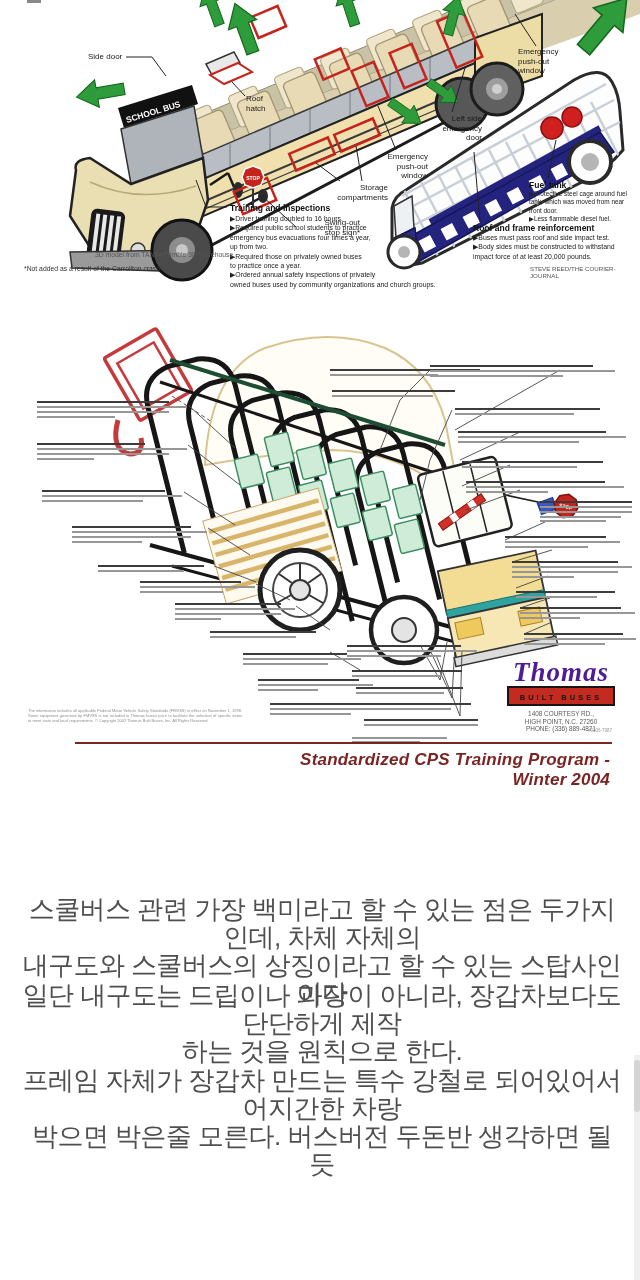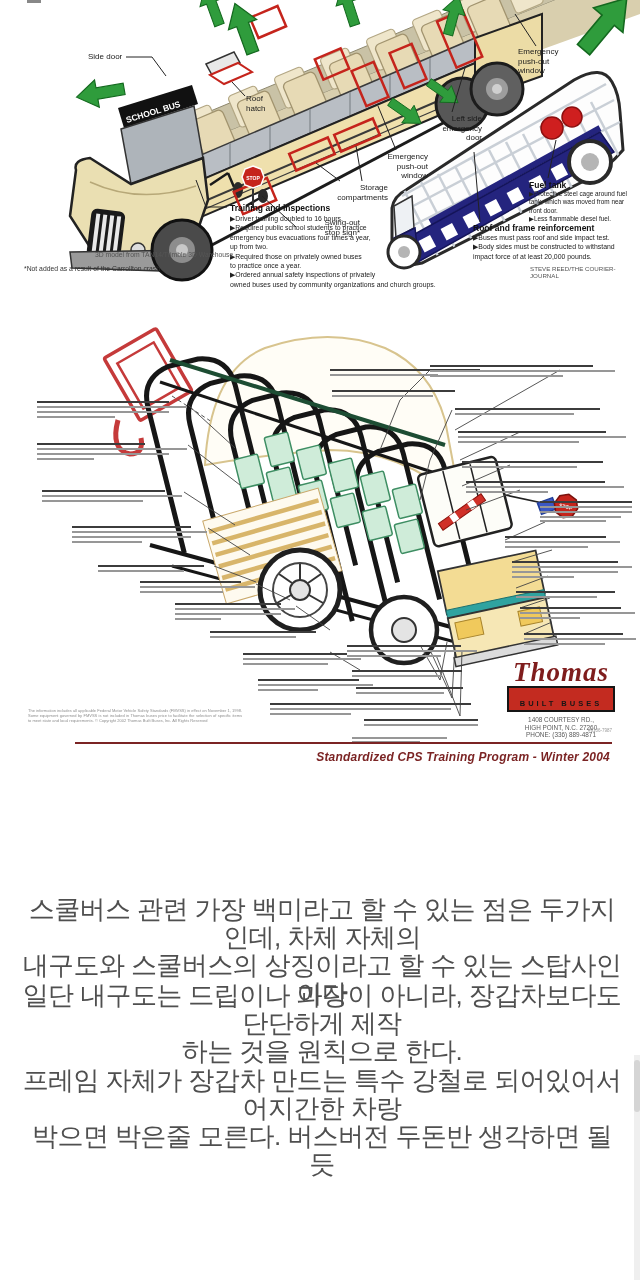--- a/index.html
+++ b/index.html
@@ -15,29 +15,29 @@
   .credit{position:absolute;font-size:6.8px;color:#555;}
   
   .fmvss-heading{position:absolute;text-align:center;color:#646464;font-size:13.5px;
                  line-height:16px;letter-spacing:.4px;white-space:pre-line;}
   .fineprint{position:absolute;font-size:4px;line-height:5.2px;color:#8e8e8e;text-align:justify;}
   .spec{position:absolute;}
   .spec b{display:block;height:2px;background:#979797;margin:2.6px 0;}
   .spec b.h{height:2.6px;background:#3c3c3c;margin-bottom:3.2px;}
   .w1{width:100%}.w2{width:88%}.w3{width:72%}.w4{width:52%}.w5{width:38%}
   .logo-name{font-family:"Liberation Serif",serif;font-style:italic;font-weight:bold;
-             font-size:27px;line-height:26px;color:#7f1d1d;letter-spacing:1px;}
+             font-size:27px;line-height:26px;color:#4c1d95;letter-spacing:1px;}
   .logo-banner{margin:1px auto 0;width:104px;background:#c32b20;border:2px solid #151515;
                color:#161616;font-size:7.5px;font-weight:bold;letter-spacing:3px;
-               padding:11px 0 2px;text-align:center;}
+               padding:5px 0 2px;text-align:center;}
   .logo-addr{margin-top:4px;font-size:6.4px;line-height:7.6px;color:#5a5a5a;white-space:pre-line;text-align:center;}
   .part-code{position:absolute;font-size:4.5px;color:#9a9a9a;}
   .divider{position:absolute;height:2px;background:#7b2424;}
   .cps-footer{position:absolute;text-align:right;font-weight:bold;font-style:italic;
-              font-size:12px;color:#7b2424;letter-spacing:.2px;}
+              font-size:17px;color:#7b2424;letter-spacing:.2px;}
   
   .kr{position:absolute;left:22px;width:600px;font-size:26px;line-height:28px;
       color:#4f4f4f;letter-spacing:-.6px;white-space:pre-line;text-align:center;}
   .scroll-track{position:absolute;right:0;width:6px;background:#efefef;}
   .scroll-thumb{position:absolute;right:0;width:6px;background:#d5d5d5;border-radius:3px;}
 </style>
 </head>
 <body>
 
 <div id="page">

